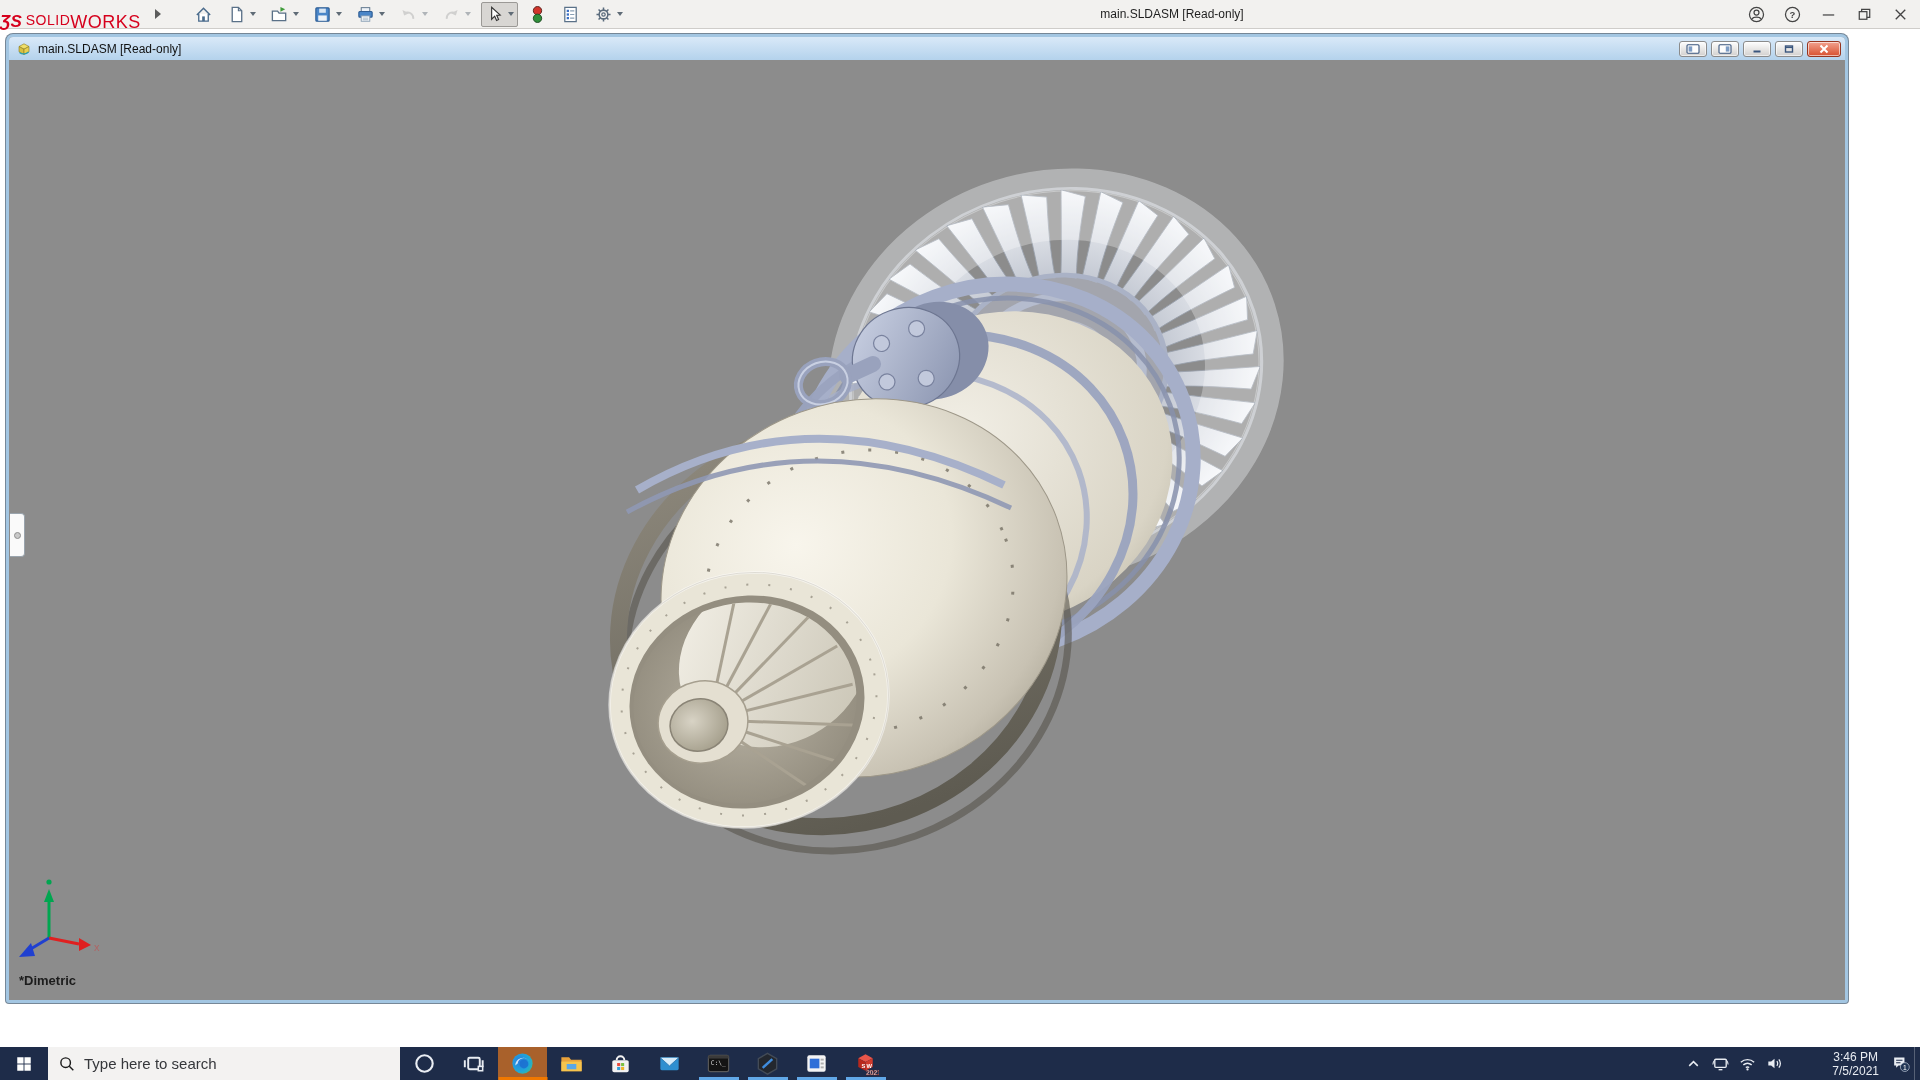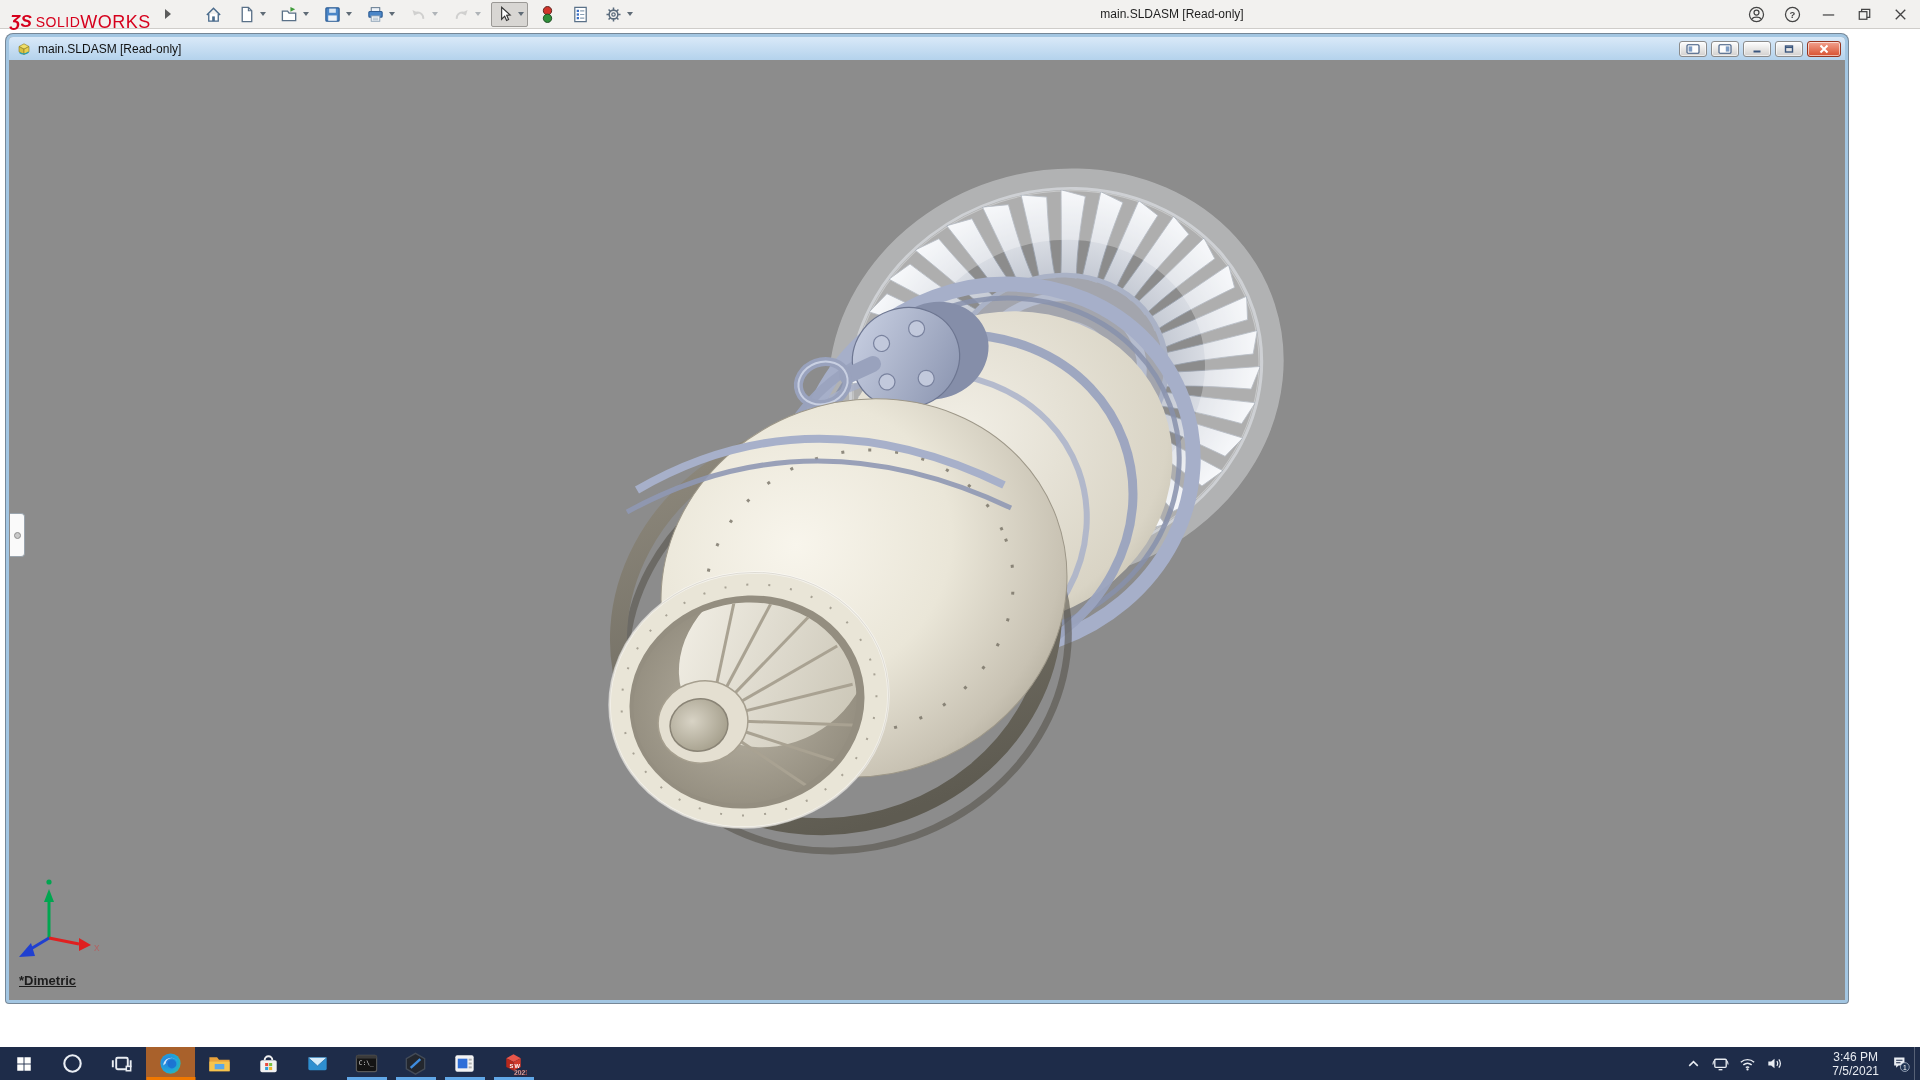--- a/index.html
+++ b/index.html
@@ -3,21 +3,21 @@
 <meta charset="utf-8">
 <style>
   * { margin:0; padding:0; box-sizing:border-box; }
   html,body { width:1920px; height:1080px; overflow:hidden; background:#fff;
               font-family:"Liberation Sans", sans-serif; }
 
   
   .app-titlebar { position:absolute; top:0; left:0; width:1920px; height:29px;
                   background:#f2f1ef; border-bottom:1px solid #cfcdca;
                   display:flex; align-items:center; }
-  .sw-logo { display:flex; align-items:center; padding-left:10px; color:var(--logo-red); white-space:nowrap;margin-top:16px; }
+  .sw-logo { display:flex; align-items:flex-start; color:var(--logo-red); white-space:nowrap;margin-top:16px; }
   .sw-logo .mark { font-style:italic; font-weight:bold; font-size:17px; margin-right:4px; }
   .sw-logo .bold  { font-weight:normal; font-size:14px; letter-spacing:.5px; }
   .sw-logo .light { font-weight:normal; font-size:18px; letter-spacing:.5px; }
   .expand-arrow { width:0; height:0; border-top:5px solid transparent; border-bottom:5px solid transparent;
                   border-left:6px solid #5c5c5c; margin:0 0 0 14px; }
   .qat { display:flex; align-items:center; margin-left:26px; height:100%; }
   .tb-btn { height:25px; display:flex; align-items:center; padding:0 3px; margin:0 3px; border-radius:2px; border:1px solid transparent; }
   .tb-btn.active { background:#d8d6d3; border-color:#9b9996; }
   .tb-btn.disabled { opacity:.45; }
   .tb-ic { width:19px; height:19px; }
@@ -36,21 +36,21 @@
   .doc-titlebar { height:23px; background:linear-gradient(var(--doc-tb-top), var(--doc-tb-bottom));
                   display:flex; align-items:center; border-radius:4px 4px 0 0; padding:0 4px 0 7px; }
   .doc-title { font-size:12px; color:#111; margin-left:6px; white-space:nowrap; }
   .doc-controls { margin-left:auto; display:flex; align-items:center; }
   .doc-btn { width:28px; height:16px; border:1px solid #8b8b8b; border-radius:3px;
              background:linear-gradient(#fefefe,#d2d0ce); display:flex; align-items:center;
              justify-content:center; margin-left:4px; box-shadow:inset 0 0 0 1px rgba(255,255,255,.6); }
   .doc-btn.close { width:34px; background:linear-gradient(#f2a28f,#d8502f); border-color:#96351f; }
   .viewport { position:absolute; left:0; right:0; top:23px; bottom:0; background:var(--viewport-gray); overflow:hidden; }
   .viewport svg.scene { position:absolute; inset:0; width:100%; height:100%; }
-  .view-label { position:absolute; left:10px; top:913px; font-size:13px; font-weight:bold; color:#1c1c1c;text-decoration:underline; }
+  .view-label { position:absolute; left:10px; top:913px; font-size:13px; font-weight:bold; color:#1c1c1c; }
   .panel-tab { position:absolute; left:1px; top:476px; width:15px; height:44px; background:#fafafa;
                border:1px solid #9aa4ad; border-left:none; border-radius:0 4px 4px 0;
                display:flex; align-items:center; justify-content:center; }
   .panel-tab .dot { width:7px; height:7px; border-radius:50%; background:#c9c9c9; border:1px solid #8f8f8f; }
 
   
   .taskbar { position:absolute; left:0; bottom:0; width:1920px; height:33px; background:var(--taskbar-bg);
              display:flex; align-items:stretch; color:#e8ecf2; }
   .start-btn { width:48px; display:flex; align-items:center; justify-content:center; }
   .search-box { width:352px; background:#f3f2f1; display:flex; align-items:center; padding:0 10px; }
@@ -554,20 +554,26 @@
     <span class="dot"></span>
   </div>
 </div>
 
 <div class="taskbar">
   <div class="start-btn">
     <svg width="18" height="18">
         <use href="#tr-start"></use>
       </svg>
   </div>
+  <div class="search-box">
+    <svg width="18" height="18">
+        <use href="#tr-search"></use>
+      </svg>
+    <input type="text" placeholder="Type here to search" style="">
+  </div>
   <div class="tb-apps">
       <div class="tb-app">
         <svg>
           <use href="#app-cortana"></use>
         </svg>
       </div>
       <div class="tb-app">
         <svg>
           <use href="#app-task-view"></use>
         </svg>

